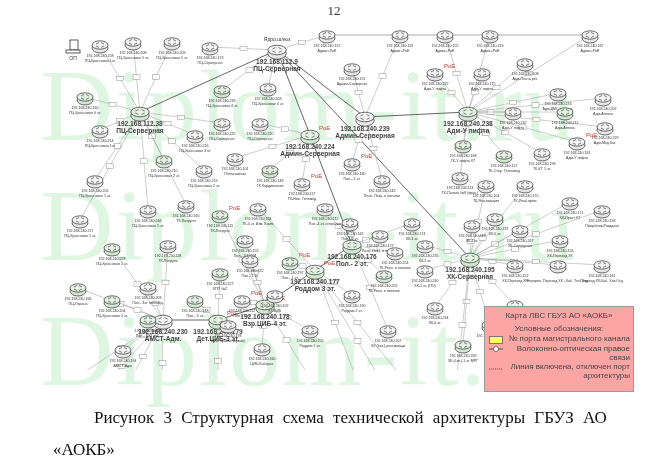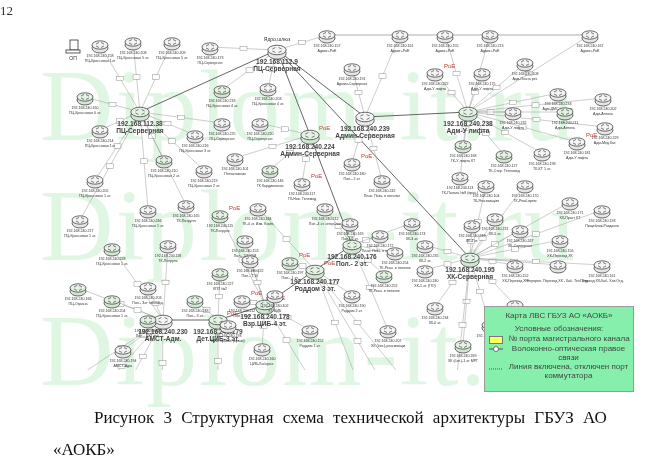--- a/index.html
+++ b/index.html
@@ -1,24 +1,24 @@
 <!DOCTYPE html>
 <html><head>
 <meta charset="utf-8">
 <style>
   html,body{margin:0;padding:0;background:#fff;}
   body{width:668px;height:460px;position:relative;overflow:hidden;font-family:"Liberation Serif",serif;}
-  .page-num{position:absolute;left:0;width:668px;top:3px;font-size:13px;color:#333;}
+  .page-num{position:absolute;left:0;width:668px;top:3px;text-align:center;font-size:13px;color:#333;}
   .watermark{position:absolute;left:0;width:668px;font-family:"Liberation Serif",serif;font-size:102px;color:#dff7e2;line-height:1;white-space:nowrap;letter-spacing:2px;}
   .diagram{position:absolute;left:0;top:30px;width:668px;height:340px;}
   .node-label{font-family:"Liberation Sans",sans-serif;font-size:3.6px;fill:#333;text-anchor:middle;}
   .node-label-big{font-family:"Liberation Sans",sans-serif;font-size:6.6px;font-weight:bold;fill:#444;text-anchor:middle;}
   .poe{font-family:"Liberation Sans",sans-serif;font-size:6px;fill:#c0392b;}
-  .legend{position:absolute;left:484px;top:306px;width:150px;height:86px;border:1px solid #999;background:#86efac;font-family:"Liberation Sans",sans-serif;font-size:8px;color:#444;text-align:center;box-sizing:border-box;padding-top:3px;}
-  .legend .row{display:flex;align-items:flex-start;text-align:center;margin-left:4px;line-height:9px;}
+  .legend{position:absolute;left:484px;top:306px;width:150px;height:86px;border:1px solid #999;background:#fca5a5;font-family:"Liberation Sans",sans-serif;font-size:8px;color:#444;text-align:center;box-sizing:border-box;padding-top:3px;}
+  .legend .row{display:flex;align-items:flex-start;text-align:right;margin-left:4px;line-height:9px;}
   .legend .sw{width:12px;height:6px;border:1px solid #777;margin-right:5px;margin-top:2px;flex:none;}
   .legend .sw.y{background:#ffff66;}
   .legend .sw.w{background:#fff;}
   .legend .lt{flex:1;padding-right:3px;}
   .legend .hdr{line-height:11px;}
   .caption{position:absolute;left:0;width:668px;top:408px;font-size:17px;color:#111;}
   .caption .l1{position:absolute;left:94px;top:0;white-space:nowrap;word-spacing:5px;}
   .caption .l2{position:absolute;left:53px;top:32px;white-space:nowrap;}
 </style>
 </head>
@@ -1011,20 +1011,20 @@
     <svg width="14" height="8" style="margin-right:4px;margin-top:1px;flex:none;">
         <line x1="0" y1="4" x2="14" y2="4" stroke="#555" stroke-width="1"></line>
         <circle cx="7" cy="4" r="2.5" fill="#fff" stroke="#555" stroke-width="0.8"></circle>
       </svg>
     <span class="lt">Волоконно-оптическая правое связи</span>
   </div>
   <div class="row">
     <svg width="14" height="8" style="margin-right:4px;margin-top:1px;flex:none;">
         <line x1="0" y1="6" x2="14" y2="6" stroke="#555" stroke-width="1" stroke-dasharray="1,1"></line>
       </svg>
-    <span class="lt">Линия включена, отключен порт коммутатора</span>
+    <span class="lt">Линия включена, отключен порт архитектуры</span>
   </div>
 </div>
 
 <div class="caption">
   <div class="l1">Рисунок 3 Структурная схема технической архитектуры ГБУЗ АО</div>
   <div class="l2">«АОКБ»</div>
 </div>
 
 </body></html>

